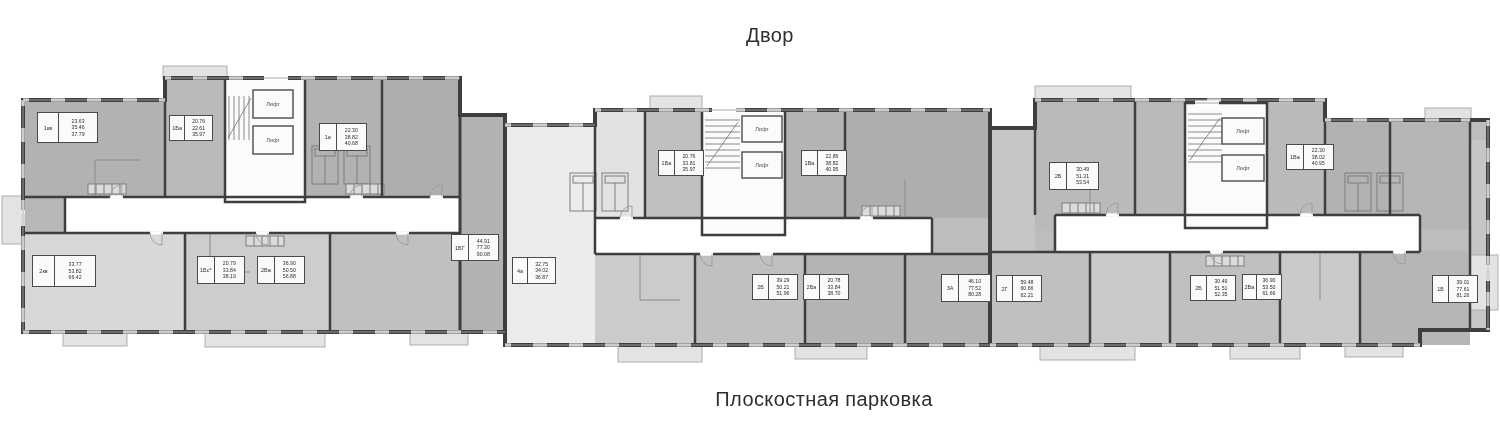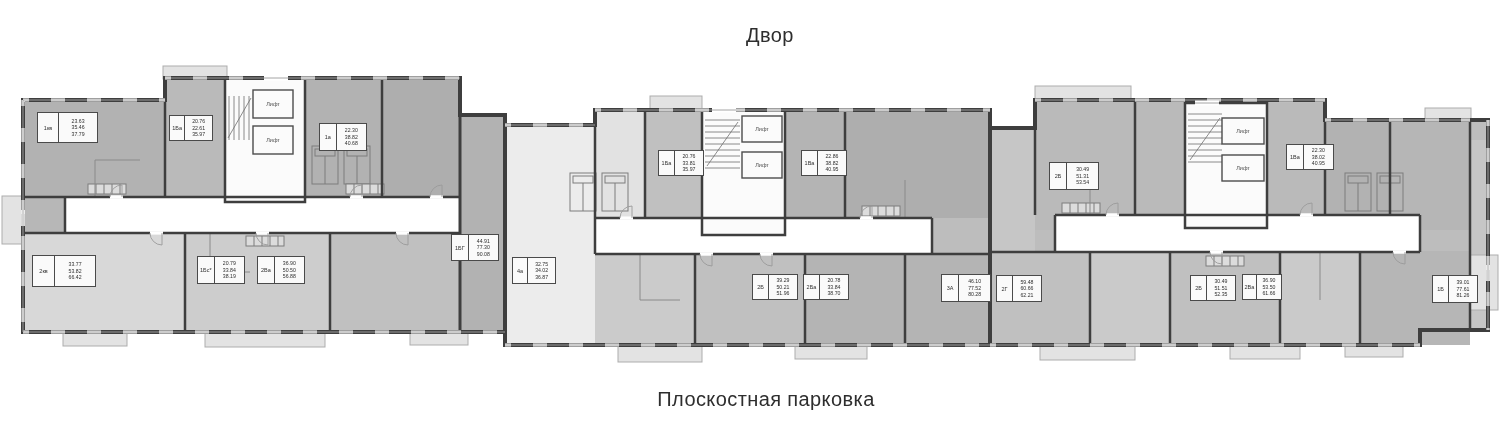--- a/index.html
+++ b/index.html
@@ -2,21 +2,21 @@
 <html><head>
 <meta charset="utf-8">
 <style>
   html,body{margin:0;padding:0;background:#fff;}
   .stage{position:relative;width:1500px;height:428px;background:#fff;overflow:hidden;
          font-family:"Liberation Sans",sans-serif;}
   .plan-svg{position:absolute;left:0;top:0;z-index:1;}
   .title{position:absolute;transform:translateX(-50%);font-size:20px;font-weight:500;
          color:#2e2e2e;letter-spacing:.4px;z-index:4;white-space:nowrap;}
   .title-top{left:770px;top:1px;margin-top:23px;}
-  .title-bottom{left:766px;top:388px;}
+  .title-bottom{left:824px;top:388px;}
   .overlay{position:absolute;left:0;top:0;width:100%;height:100%;z-index:3;}
   .unit-box{position:absolute;display:flex;background:#fafafa;border:1px solid #4a4a4a;
             box-sizing:border-box;cursor:pointer;}
   .unit-type{flex:0 0 34%;display:flex;align-items:center;justify-content:center;
              border-right:1px solid #4a4a4a;font-size:5.5px;color:#2f2f2f;overflow:hidden;}
   .unit-areas{flex:1;display:flex;flex-direction:column;align-items:center;justify-content:center;
               font-size:5.2px;line-height:1.25;color:#2f2f2f;overflow:hidden;}
   .lift-label{position:absolute;transform:translate(-50%,-50%);font-size:5.5px;color:#4f4f4f;}
 </style>
 </head>

